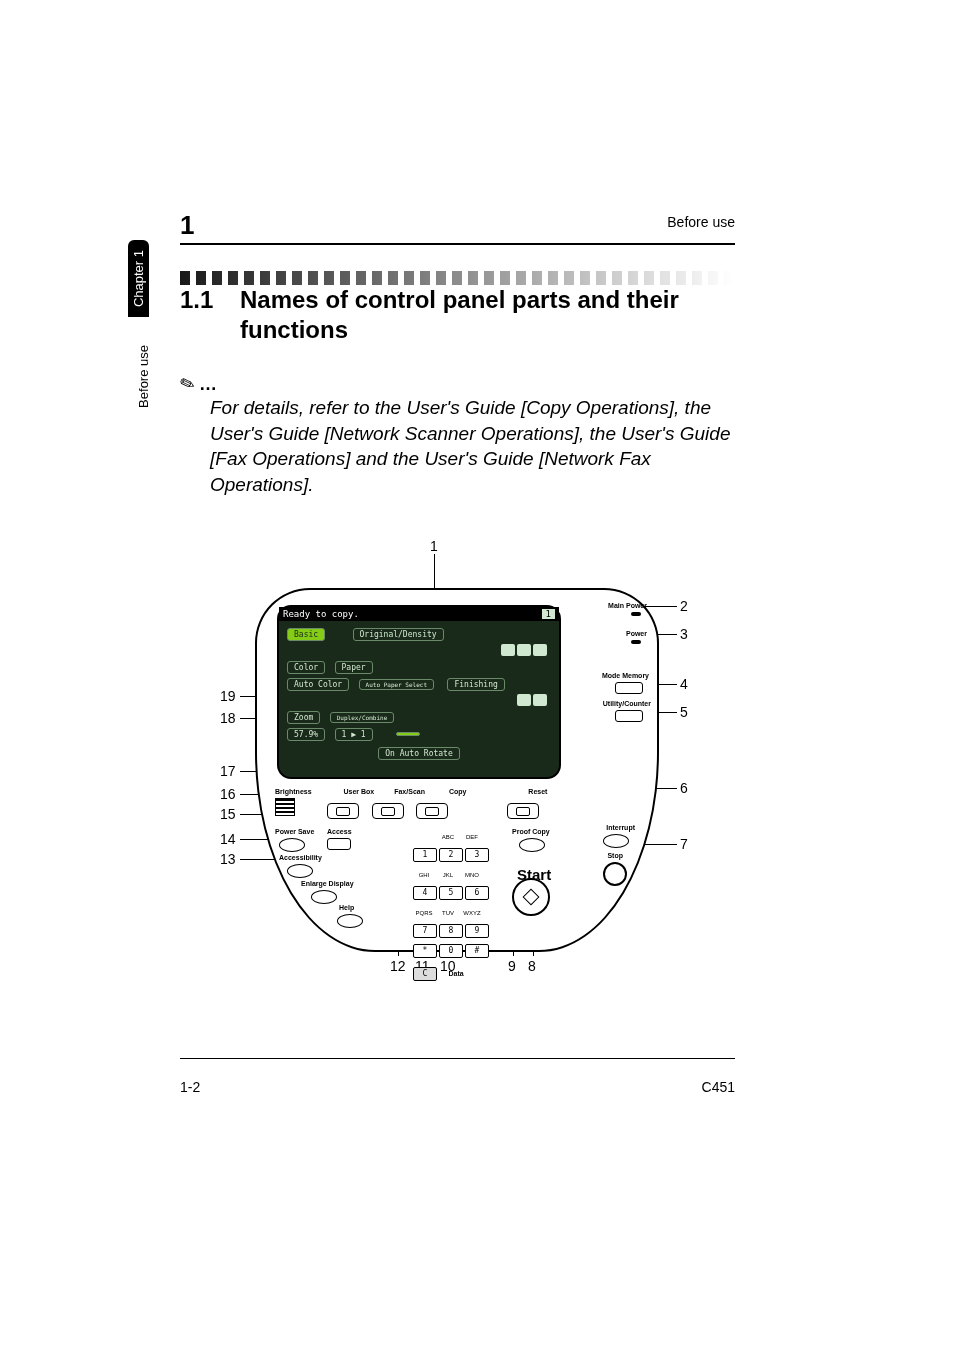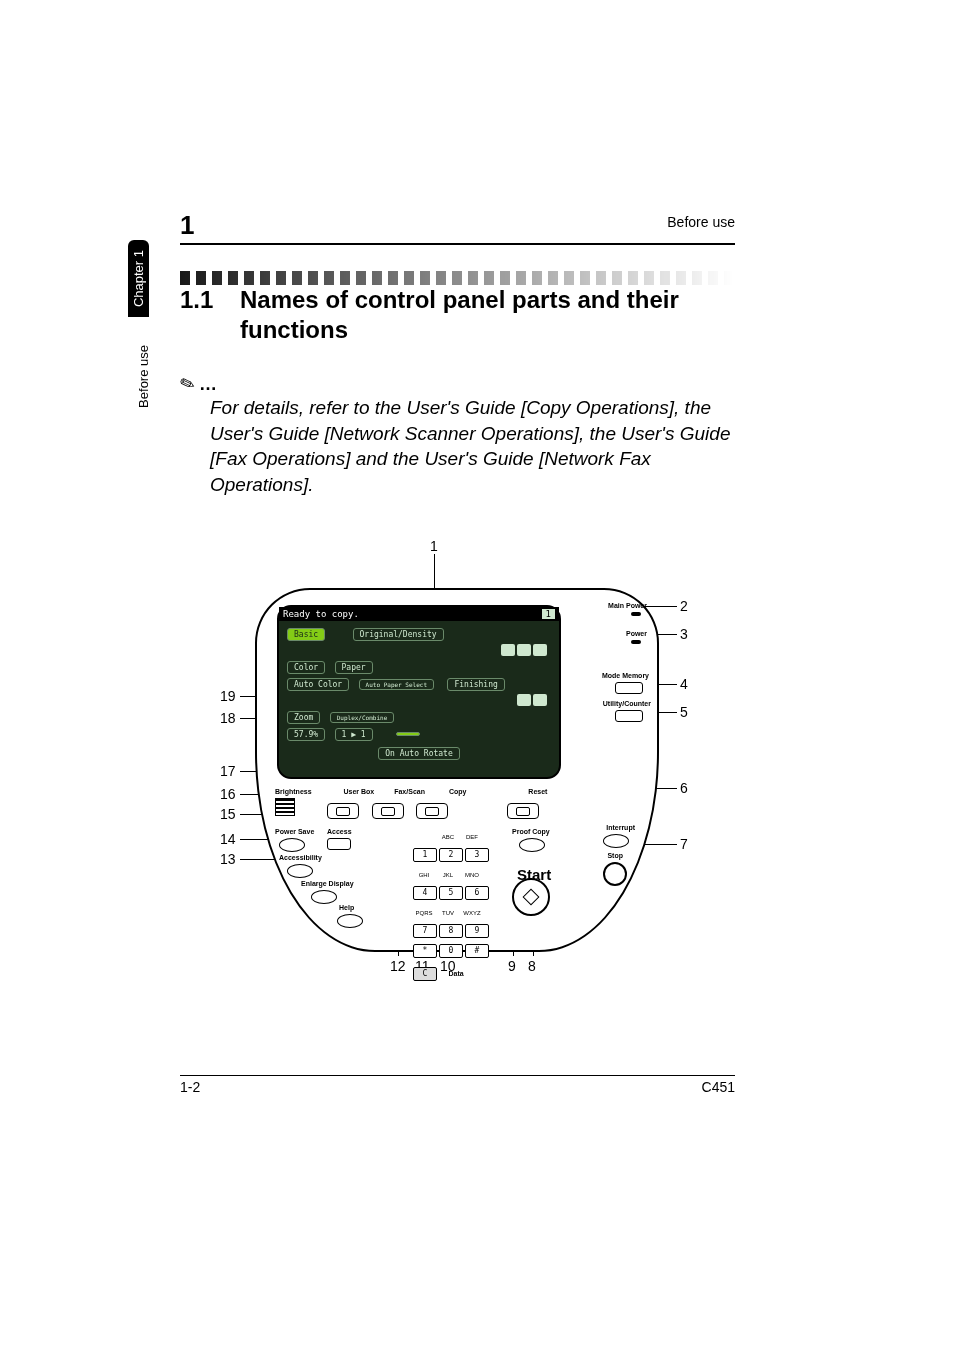--- a/index.html
+++ b/index.html
@@ -46,21 +46,21 @@
   .soft::after{content:"";position:absolute;left:8px;top:3px;width:12px;height:7px;border:1px solid #000;border-radius:2px}
   .keypad{position:absolute;left:155px;top:235px}
   .kp{display:inline-block;width:22px;height:12px;border:1px solid #000;border-radius:2px;background:#fff;margin:1px;font:8px/12px monospace;text-align:center}
   .kpl{font:6px Helvetica;text-align:center;width:24px;display:inline-block}
   .oval{position:absolute;border:1px solid #000;border-radius:50%;background:#fff}
   .ring{position:absolute;border:2px solid #000;border-radius:50%;background:#fff}
   
   .call{position:absolute;font-size:14px}
   .cl{position:absolute;background:#000}
   
-  .footer{position:absolute;left:180px;bottom:255px;width:555px;border-top:1px solid #000;font-size:14px;padding-top:3px;display:flex;justify-content:space-between}
+  .footer{position:absolute;left:180px;bottom:255px;width:555px;border-top:1px solid #000;font-size:14px;padding-top:20px;display:flex;justify-content:space-between}
 </style>
 </head>
 <body>
 
 <div class="page">
 
   <div class="side-tab" style="top:240px">Chapter 1</div>
   <div class="side-plain" style="top:345px">Before use</div>
 
   <div class="content">

